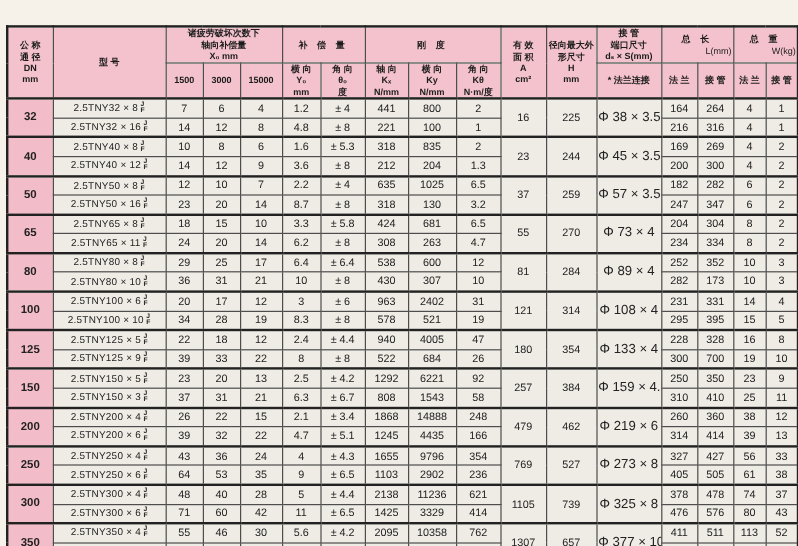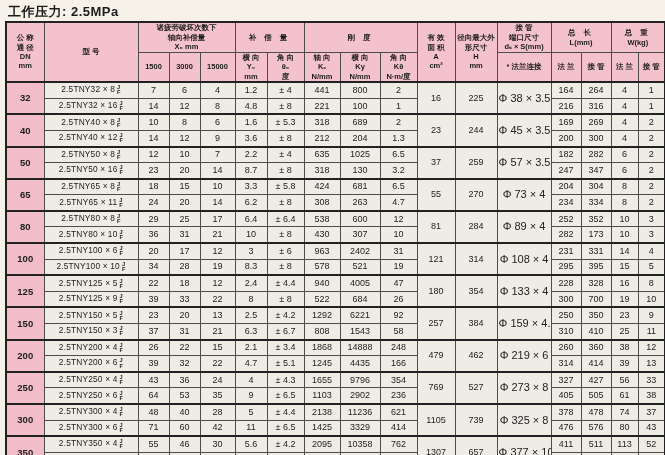--- a/index.html
+++ b/index.html
@@ -45,27 +45,26 @@
     height:14.6px;font-size:9px;line-height:1;
     background:#efece5;color:#222;
   }
   tbody td.pink, thead th.pink{background:#f3c2cd;}
   tbody td.dn{font-size:9.5px;font-weight:bold;background:#f2bcc9;}
   tbody td.model{font-size:8.3px;text-align:center;letter-spacing:.2px;}
   tbody td.pipe{font-size:11px;}
   tr.gs td{border-top:2px solid #222;}
   .jf{display:inline-block;vertical-align:middle;margin-left:2px;line-height:.9;}
   .jf i{display:block;font-style:normal;font-size:5.6px;font-weight:bold;text-align:left;}
-  .unit{font-weight:bold;}
+  .unit{font-weight:normal;text-align:right;}
 </style>
 </head>
 <body>
 
 <div class="titlebar">
-  <span class="title-left">工作压力: 2.5MPa</span>
 </div>
 
 <table>
   <colgroup>
     <col class="c-dn">
       <col class="c-model">
     <col class="c-x1">
       <col class="c-x2">
       <col class="c-x3">
     <col class="c-y0">
@@ -196,21 +195,21 @@
       </tr>
       <tr class="gs">
         <td rowspan="2" class="pink dn">40</td>
         <td class="model"><span>2.5TNY40 × 8</span><span class="jf"><i>J</i><i>F</i></span></td>
         <td>10</td>
         <td>8</td>
         <td>6</td>
         <td>1.6</td>
         <td>± 5.3</td>
         <td>318</td>
-        <td>689</td>
+        <td>835</td>
         <td>2</td>
         <td rowspan="2">23</td>
         <td rowspan="2">244</td>
         <td rowspan="2" class="pipe">Φ 45 × 3.5</td>
         <td>169</td>
         <td>269</td>
         <td>4</td>
         <td>2</td>
       </tr>
       <tr>

